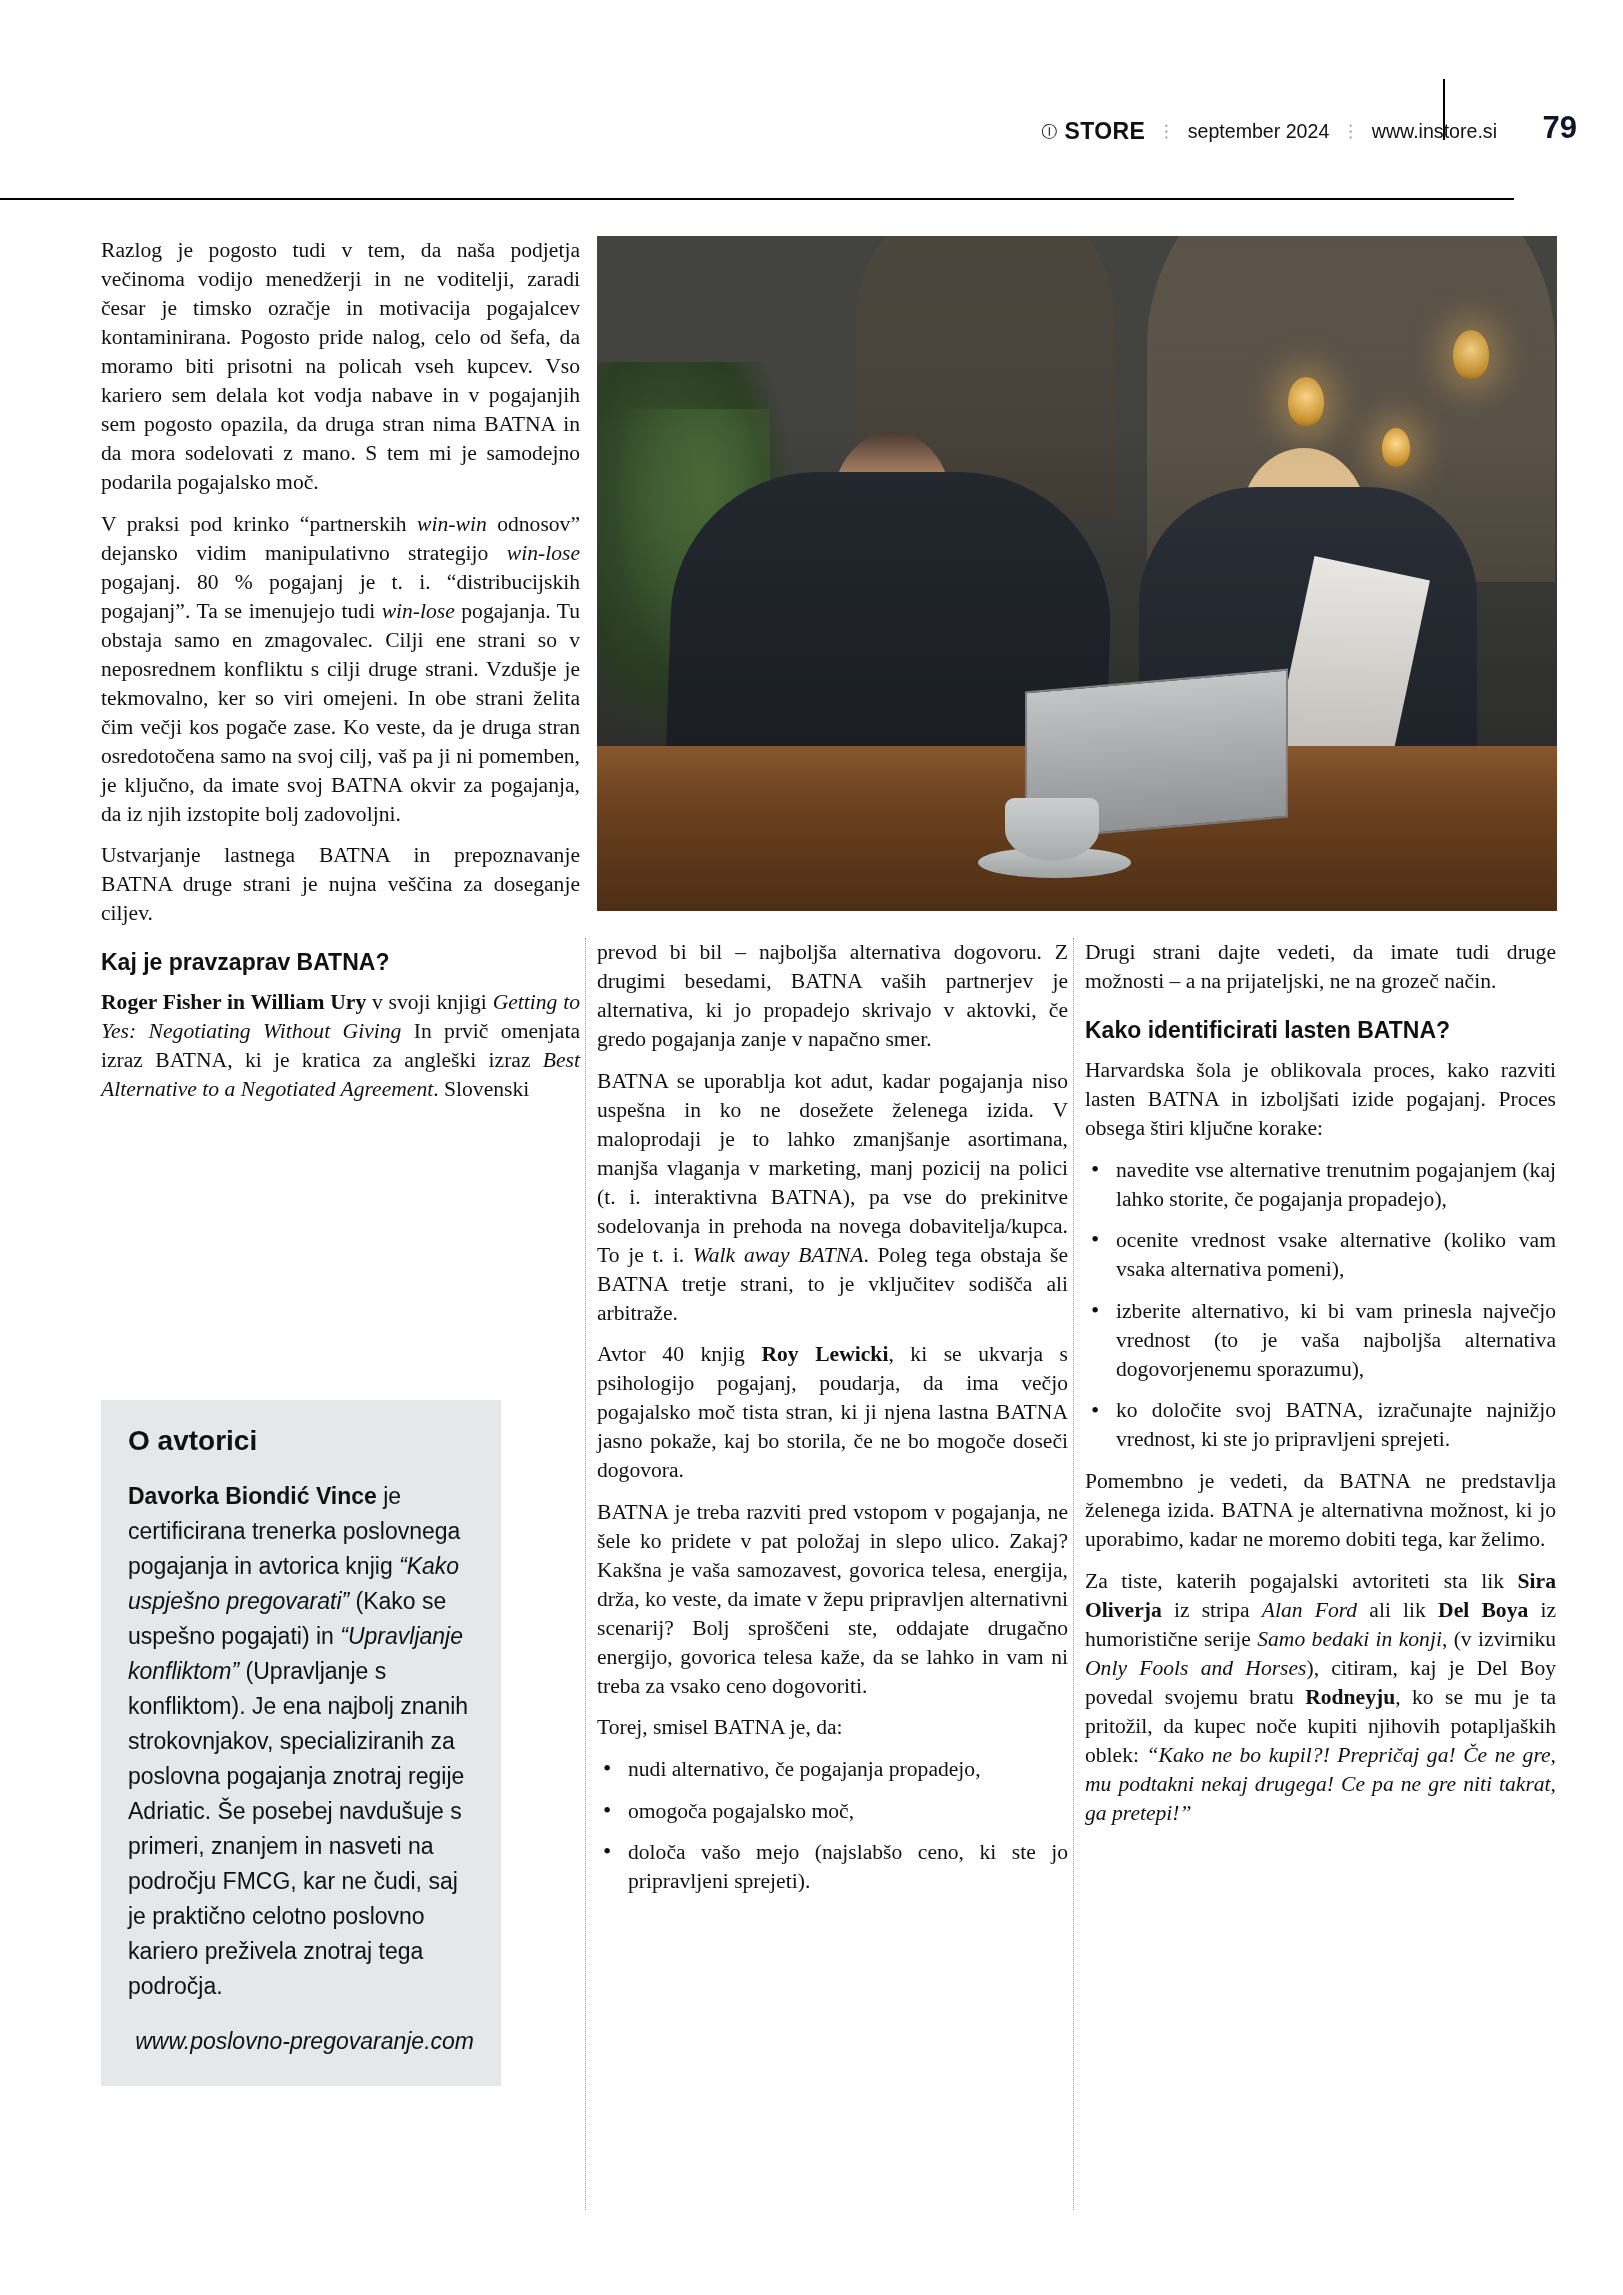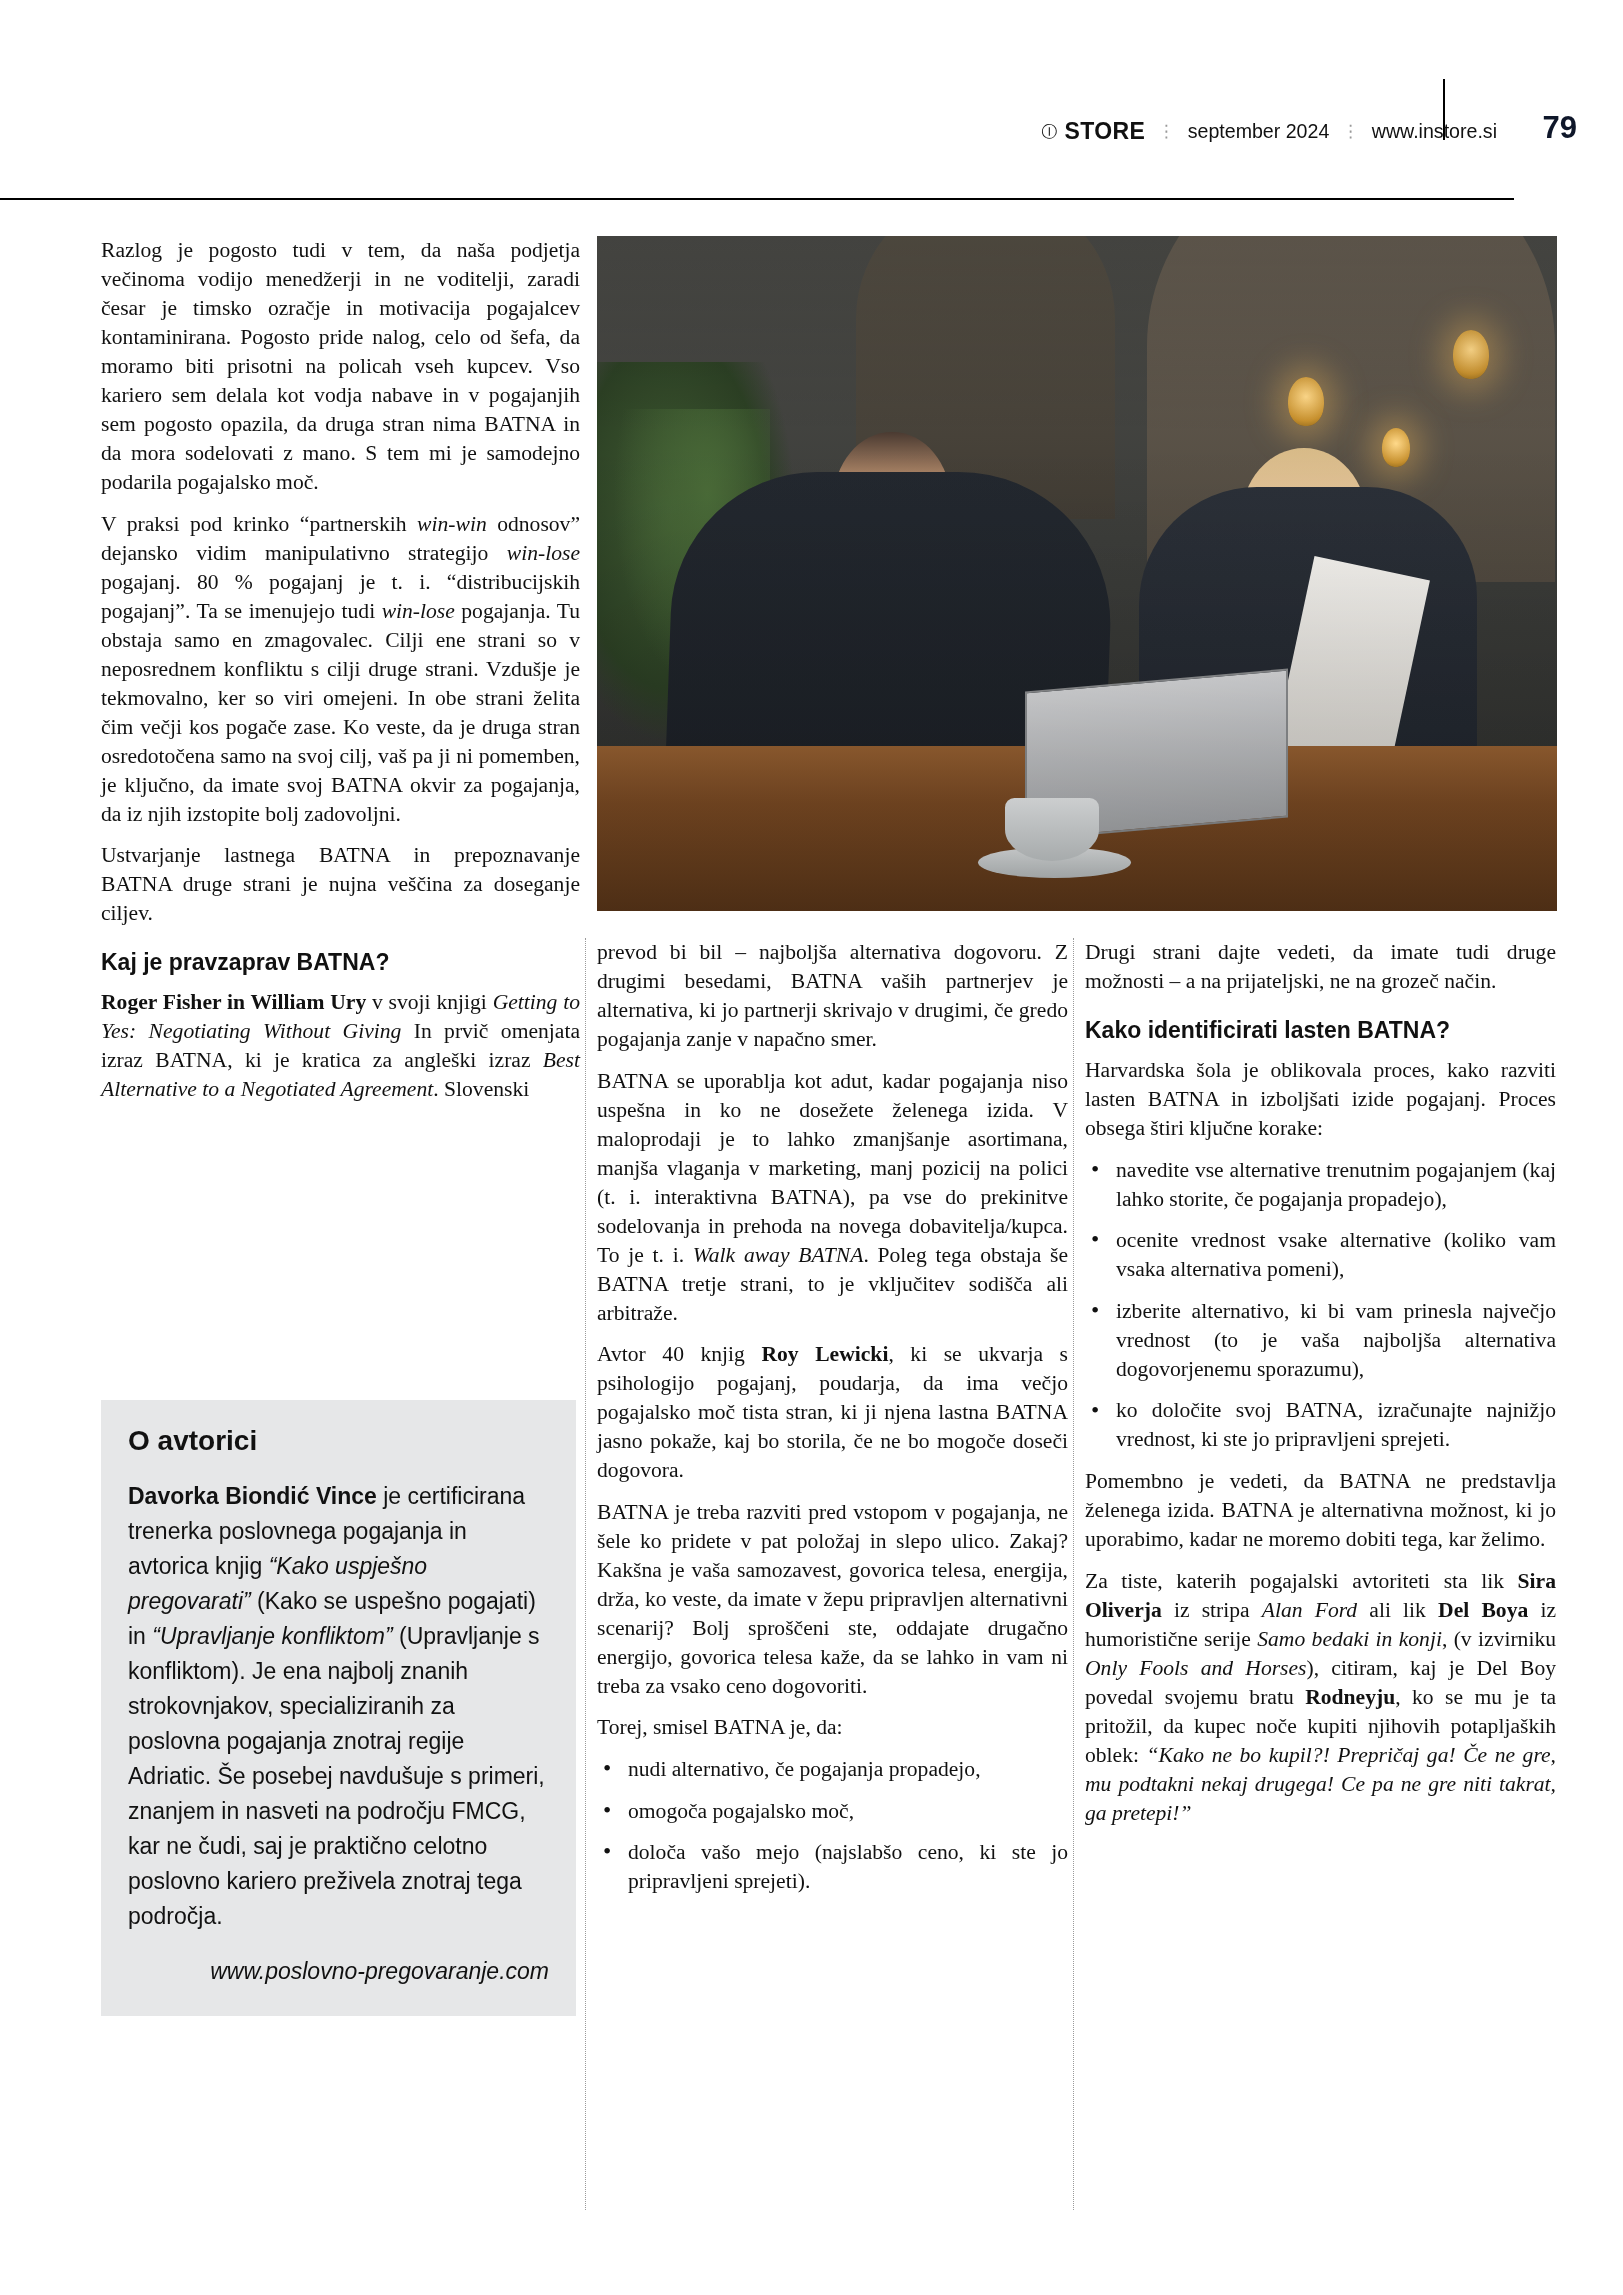--- a/index.html
+++ b/index.html
@@ -238,21 +238,21 @@
     text-align: left;
   }
   .b { font-weight: bold; }
   .i { font-style: italic; }
 
   
   .authorbox {
     position: absolute;
     left: 101px;
     top: 1400px;
-    width: 475px;
+    width: 400px;
     background: #e6e7e8;
     padding: 22px 27px 27px 27px;
     box-sizing: border-box;
     font-family: "Liberation Sans", sans-serif;
   }
   .authorbox h3 {
     font-size: 28px;
     font-weight: bold;
     margin: 3.1px 0 22px 0;
   }
@@ -336,21 +336,21 @@
     <p><span class="b">Roger Fisher in William Ury</span><span> v svoji knjigi </span><span class="i">Getting to Yes: Negotiating Without Giving</span><span> In prvič omenjata izraz BATNA, ki je kratica za angleški izraz </span><span class="i">Best Alternative to a Negotiated Agreement</span><span>. Slovenski</span></p>
   </div>
 
   <div class="authorbox">
     <h3>O avtorici</h3>
     <p><span class="b">Davorka Biondić Vince</span><span> je certificirana trenerka poslovnega pogajanja in avtorica knjig </span><span class="i">“Kako uspješno pregovarati”</span><span> (Kako se uspešno pogajati) in </span><span class="i">“Upravljanje konfliktom”</span><span> (Upravljanje s konfliktom). Je ena najbolj znanih strokovnjakov, specializiranih za poslovna pogajanja znotraj regije Adriatic. Še posebej navdušuje s primeri, znanjem in nasveti na področju FMCG, kar ne čudi, saj je praktično celotno poslovno kariero preživela znotraj tega področja.</span></p>
     <p class="web">www.poslovno-pregovaranje.com</p>
   </div>
 
   <div class="col col2">
-    <p>prevod bi bil – najboljša alternativa dogovoru. Z drugimi besedami, BATNA vaših partnerjev je alternativa, ki jo partnerji skrivajo v drugimi, če gredo pogajanja zanje v napačno smer.</p>
+    <p>prevod bi bil – najboljša alternativa dogovoru. Z drugimi besedami, BATNA vaših partnerjev je alternativa, ki jo propadejo skrivajo v aktovki, če gredo pogajanja zanje v napačno smer.</p>
     <p><span>BATNA se uporablja kot adut, kadar pogajanja niso uspešna in ko ne dosežete želenega izida. V maloprodaji je to lahko zmanjšanje asortimana, manjša vlaganja v marketing, manj pozicij na polici (t. i. interaktivna BATNA), pa vse do prekinitve sodelovanja in prehoda na novega dobavitelja/kupca. To je t. i. </span><span class="i">Walk away BATNA</span><span>. Poleg tega obstaja še BATNA tretje strani, to je vključitev sodišča ali arbitraže.</span></p>
     <p><span>Avtor 40 knjig </span><span class="b">Roy Lewicki</span><span>, ki se ukvarja s psihologijo pogajanj, poudarja, da ima večjo pogajalsko moč tista stran, ki ji njena lastna BATNA jasno pokaže, kaj bo storila, če ne bo mogoče doseči dogovora.</span></p>
     <p>BATNA je treba razviti pred vstopom v pogajanja, ne šele ko pridete v pat položaj in slepo ulico. Zakaj? Kakšna je vaša samozavest, govorica telesa, energija, drža, ko veste, da imate v žepu pripravljen alternativni scenarij? Bolj sproščeni ste, oddajate drugačno energijo, govorica telesa kaže, da se lahko in vam ni treba za vsako ceno dogovoriti.</p>
     <p>Torej, smisel BATNA je, da:</p>
     <ul class="bl">
       <li>nudi alternativo, če pogajanja propadejo,</li>
       <li>omogoča pogajalsko moč,</li>
       <li>določa vašo mejo (najslabšo ceno, ki ste jo pripravljeni sprejeti).</li>
     </ul>
   </div>

